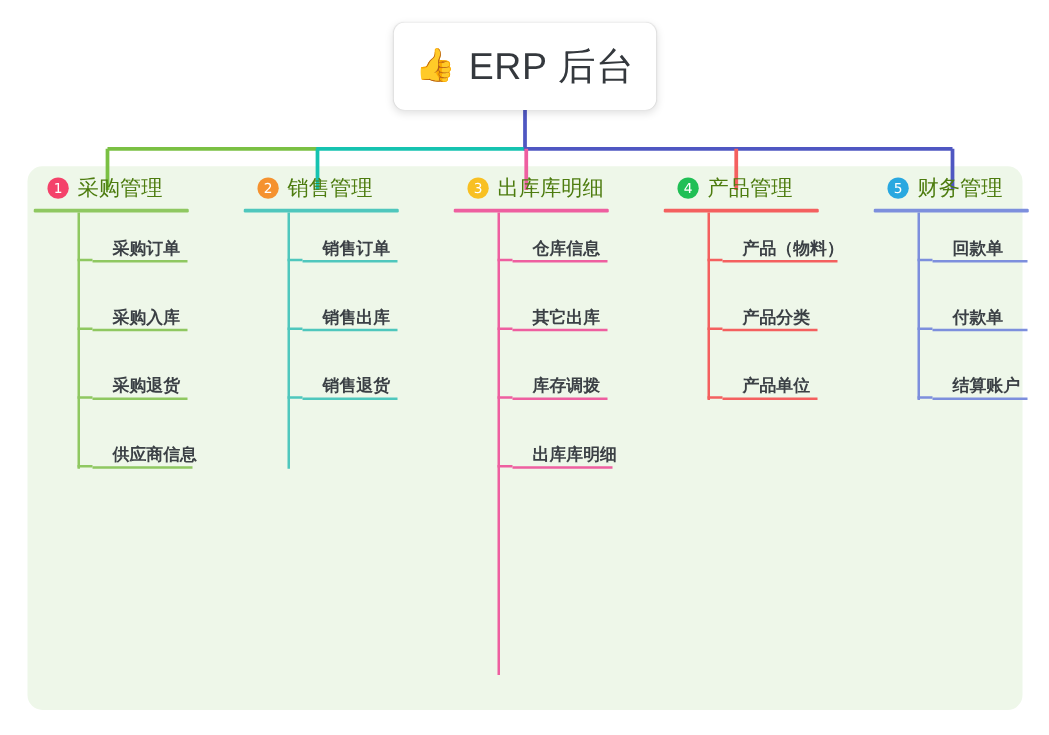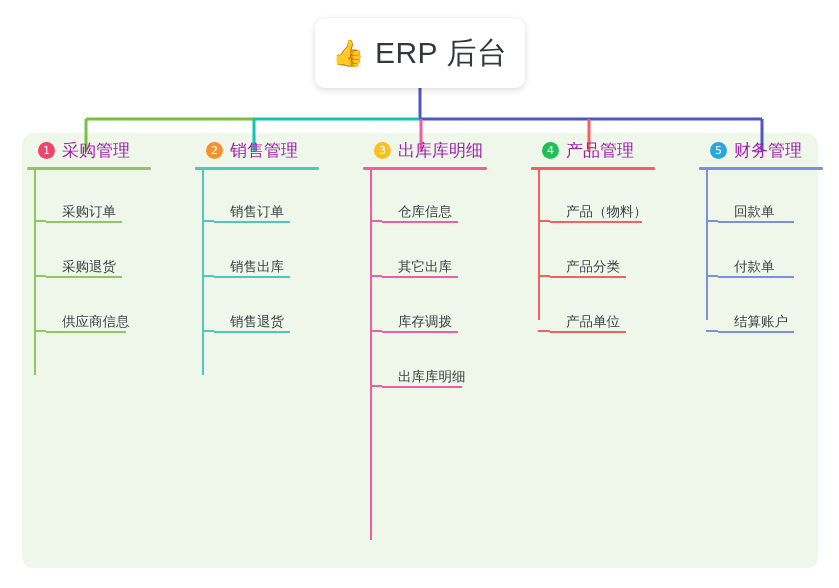--- a/index.html
+++ b/index.html
@@ -104,34 +104,35 @@
     border-radius: 50%;
     color: #ffffff;
     font-size: 11px;
     line-height: 17px;
     text-align: center;
     flex: 0 0 auto;
     font-family: "DejaVu Sans", sans-serif;
   }
   .col-title {
     font-size: 17px;
-    color: #a21caf;
+    color: #4d7c0f;
     white-space: nowrap;
   }
   .col-rule {
     height: 3px;
     width: 124px;
     margin-left: 5px;
     border-radius: 1px;
   }
 
   .items {
     position: relative;
-    margin-left: 12px;
-    padding-top: 13px;
+    margin-left: 40px;
+    padding-top: 0;
+    font-weight: bold;
   }
   .trunk {
     position: absolute;
     left: 0;
     top: 0;
     width: 2px;
   }
   .item {
     position: relative;
     height: 55px;
@@ -197,20 +198,25 @@
         <div class="col-rule" style="background: rgb(143, 200, 97);"></div>
         <div class="items">
           <div class="trunk" style="background: rgb(143, 200, 97); height: 205px;"></div>
           <div class="item">
             <div class="item-stub" style="background: rgb(143, 200, 97);"></div>
             <div class="item-label">采购订单</div>
             <div class="item-underline" style="background: rgb(143, 200, 97); width: 76px;"></div>
           </div>
           <div class="item">
             <div class="item-stub" style="background: rgb(143, 200, 97);"></div>
+            <div class="item-label">采购入库</div>
+            <div class="item-underline" style="background: rgb(143, 200, 97); width: 76px;"></div>
+          </div>
+          <div class="item">
+            <div class="item-stub" style="background: rgb(143, 200, 97);"></div>
             <div class="item-label">采购退货</div>
             <div class="item-underline" style="background: rgb(143, 200, 97); width: 76px;"></div>
           </div>
           <div class="item">
             <div class="item-stub" style="background: rgb(143, 200, 97);"></div>
             <div class="item-label">供应商信息</div>
             <div class="item-underline" style="background: rgb(143, 200, 97); width: 80px;"></div>
           </div>
         </div>
       </div>

